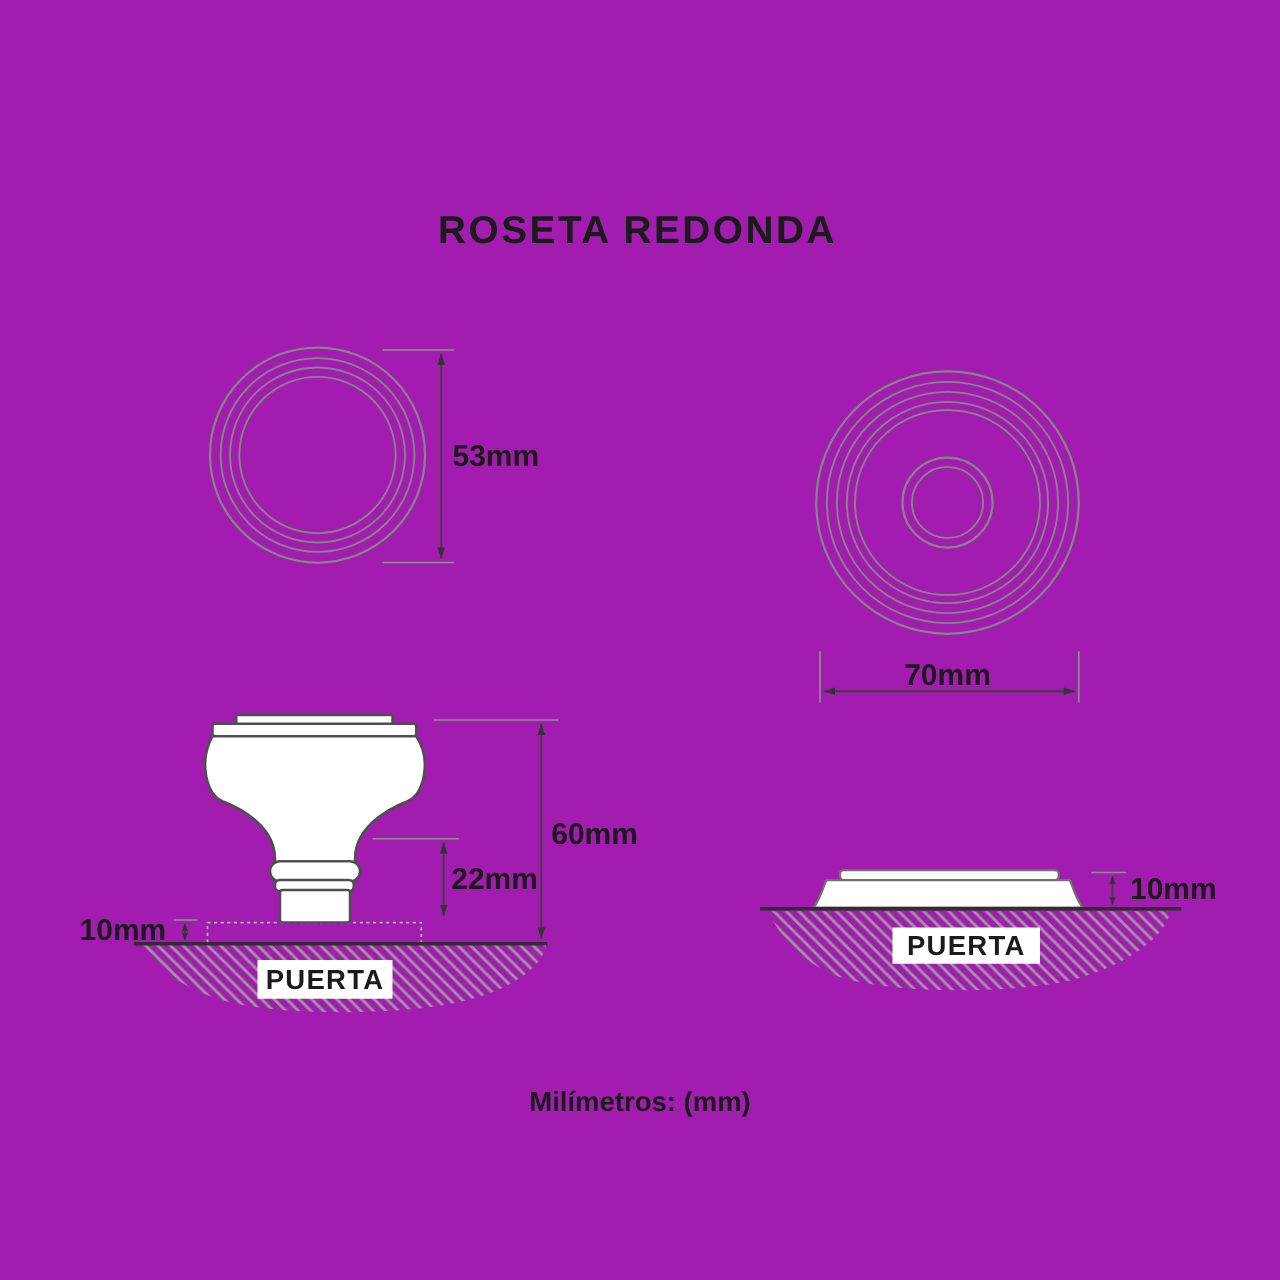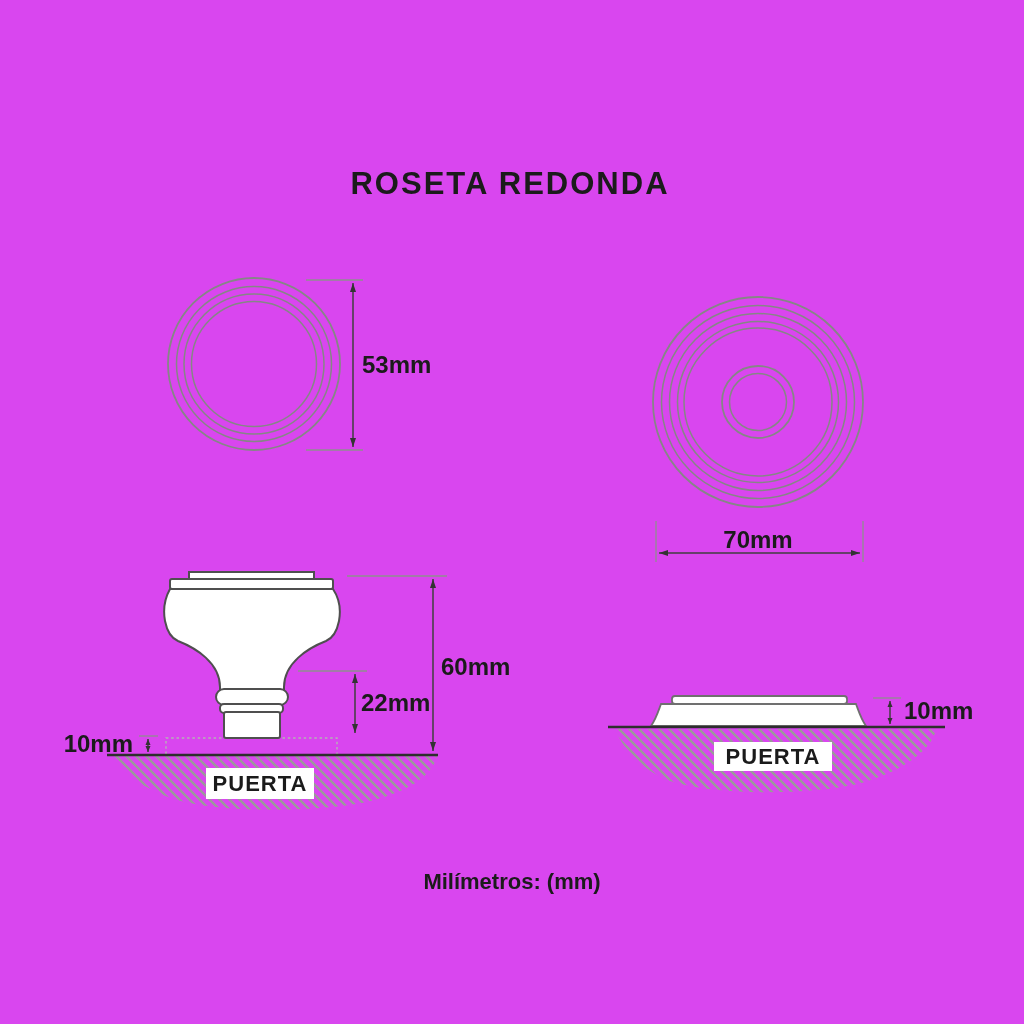--- a/index.html
+++ b/index.html
@@ -1,16 +1,16 @@
 <!DOCTYPE html>
 <html><head>
 <meta charset="utf-8">
 <style>
   html,body{margin:0;padding:0;background:#ffffff;}
-  .wrap{width:1024px;height:1024px;background:#d946ef;position:relative;overflow:hidden;
+  .wrap{width:1024px;height:1024px;background:#a21caf;position:relative;overflow:hidden;
         font-family:"Liberation Sans","DejaVu Sans",sans-serif;}
   svg text{fill:#1b1b1b;font-family:"Liberation Sans","DejaVu Sans",sans-serif;}
   .title{font-size:31px;font-weight:800;letter-spacing:2px;text-anchor:middle;}
   .dim{font-size:24px;font-weight:700;}
   .dim-mid{text-anchor:middle;}
   .dim-end{text-anchor:end;}
   .puerta{font-size:22px;font-weight:700;text-anchor:middle;letter-spacing:1px;}
   .footer{font-size:22px;font-weight:700;text-anchor:middle;}
   .circle{fill:none;stroke:#868686;stroke-width:1.5;}
   .circle-outer{stroke-width:1.8;}

